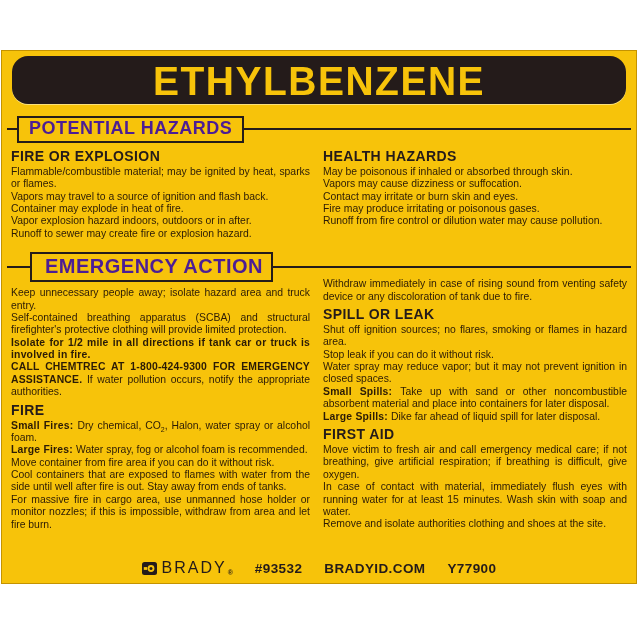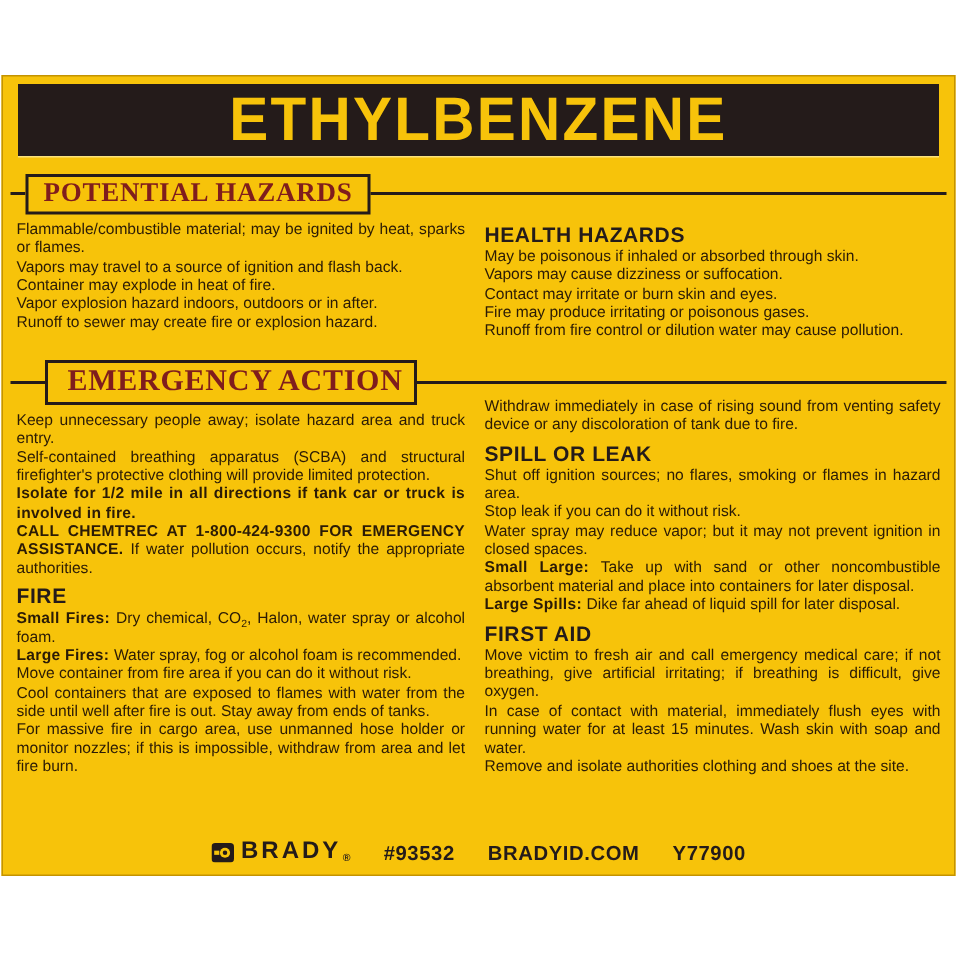--- a/index.html
+++ b/index.html
@@ -10,31 +10,32 @@
   }
   .label{
     position:absolute;left:1px;top:50px;width:636px;height:534px;
     background:#F7C30A;border:1px solid #C49300;box-sizing:border-box;
     padding:0 9px;overflow:hidden;color:#2B1B06;
   }
   .banner{
     margin:5px 1px 0 1px;height:48px;background:#241B1A;
     display:flex;align-items:center;justify-content:center;
     box-shadow:0 1px 0 #FBE27A;
+    border-radius:16px;
   }
   .banner-title{
     color:#F7C30A;font-size:39px;font-weight:800;letter-spacing:1.5px;
     line-height:1;transform:scaleY(1.05);
   }
   .bar{display:flex;align-items:center;margin:12px -4px 0 -4px;}
   .bar .dash{border-top:2.5px solid #241B1A;}
   .bar .rule{flex:1;border-top:2.5px solid #241B1A;}
   .bar .box{
-    border:2.5px solid #241B1A;background:#F7C30A;color:#7f1d1d;
-    font-weight:700;white-space:nowrap;line-height:1.1;font-family:Liberation Serif, serif;
+    border:2.5px solid #241B1A;background:#F7C30A;color:#4c1d95;
+    font-weight:700;white-space:nowrap;line-height:1.1;
   }
   .bar.potential .dash{width:10px;}
   .bar.potential .box{font-size:18px;padding:1px 10px 2px 10px;letter-spacing:0.5px;}
   .bar.emergency .dash{width:23px;}
   .bar.emergency .box{font-size:20px;padding:1px 8px 3px 13px;letter-spacing:0.5px;}
   .cols{display:flex;gap:13px;margin-top:5px;}
   .col-l{width:299px;flex:none;}
   .col-r{flex:1;min-width:0;}
   .col-r.offset{margin-top:-9px;}
   .sec-h{
@@ -47,41 +48,42 @@
     text-align:justify;
   }
   p.t b{letter-spacing:0.2px;}
   sub{font-size:7px;line-height:0;}
   .footer{
     position:absolute;left:0;right:0;bottom:5px;height:20px;
     display:flex;align-items:center;justify-content:center;
     color:#241B1A;font-weight:700;
   }
   .brady-logo{display:inline-flex;margin-right:5px;}
-  .brand{font-size:16px;font-weight:700;letter-spacing:2px;line-height:1;}
+  .brand{font-size:16px;font-weight:400;letter-spacing:2px;line-height:1;}
   .reg{font-size:7px;align-self:flex-end;margin:0 0 2px 1px;}
   .fnum{font-size:13.5px;letter-spacing:0.4px;margin-left:22px;}
 </style>
 </head>
 <body>
 
 <div class="label">
 
   <div class="banner">
     <div class="banner-title">ETHYLBENZENE</div>
   </div>
 
   <div class="bar potential">
     <div class="dash"></div>
     <div class="box">POTENTIAL HAZARDS</div>
     <div class="rule"></div>
   </div>
 
   <div class="cols">
     <div class="col-l">
+      <h3 class="sec-h">FIRE OR EXPLOSION</h3>
       <p class="t">Flammable/combustible material; may be ignited by heat, sparks or flames.</p>
       <p class="t">Vapors may travel to a source of ignition and flash back.</p>
       <p class="t">Container may explode in heat of fire.</p>
       <p class="t">Vapor explosion hazard indoors, outdoors or in after.</p>
       <p class="t">Runoff to sewer may create fire or explosion hazard.</p>
     </div>
     <div class="col-r">
       <h3 class="sec-h">HEALTH HAZARDS</h3>
       <p class="t">May be poisonous if inhaled or absorbed through skin.</p>
       <p class="t">Vapors may cause dizziness or suffocation.</p>
@@ -112,25 +114,25 @@
       <p class="t">For massive fire in cargo area, use unmanned hose holder or monitor nozzles; if this is impossible, withdraw from area and let fire burn.</p>
     </div>
 
     <div class="col-r offset">
       <p class="t">Withdraw immediately in case of rising sound from venting safety device or any discoloration of tank due to fire.</p>
 
       <h3 class="sec-h mt">SPILL OR LEAK</h3>
       <p class="t">Shut off ignition sources; no flares, smoking or flames in hazard area.</p>
       <p class="t">Stop leak if you can do it without risk.</p>
       <p class="t">Water spray may reduce vapor; but it may not prevent ignition in closed spaces.</p>
-      <p class="t"><b>Small Large: </b><span>Take up with sand or other noncombustible absorbent material and place into containers for later disposal.</span></p>
+      <p class="t"><b>Small Spills: </b><span>Take up with sand or other noncombustible absorbent material and place into containers for later disposal.</span></p>
       <p class="t"><b>Large Spills: </b><span>Dike far ahead of liquid spill for later disposal.</span></p>
 
       <h3 class="sec-h mt">FIRST AID</h3>
-      <p class="t">Move victim to fresh air and call emergency medical care; if not breathing, give artificial irritating; if breathing is difficult, give oxygen.</p>
+      <p class="t">Move victim to fresh air and call emergency medical care; if not breathing, give artificial respiration; if breathing is difficult, give oxygen.</p>
       <p class="t">In case of contact with material, immediately flush eyes with running water for at least 15 minutes. Wash skin with soap and water.</p>
       <p class="t">Remove and isolate authorities clothing and shoes at the site.</p>
     </div>
   </div>
 
   <div class="footer">
     <span class="brady-logo">
       <svg width="15" height="13" viewBox="0 0 15 13" aria-hidden="true">
         <rect x="0" y="0" width="15" height="13" rx="2.5" fill="#241B1A"></rect>
         <circle cx="9" cy="6.5" r="3.4" fill="#F7C30A"></circle>

